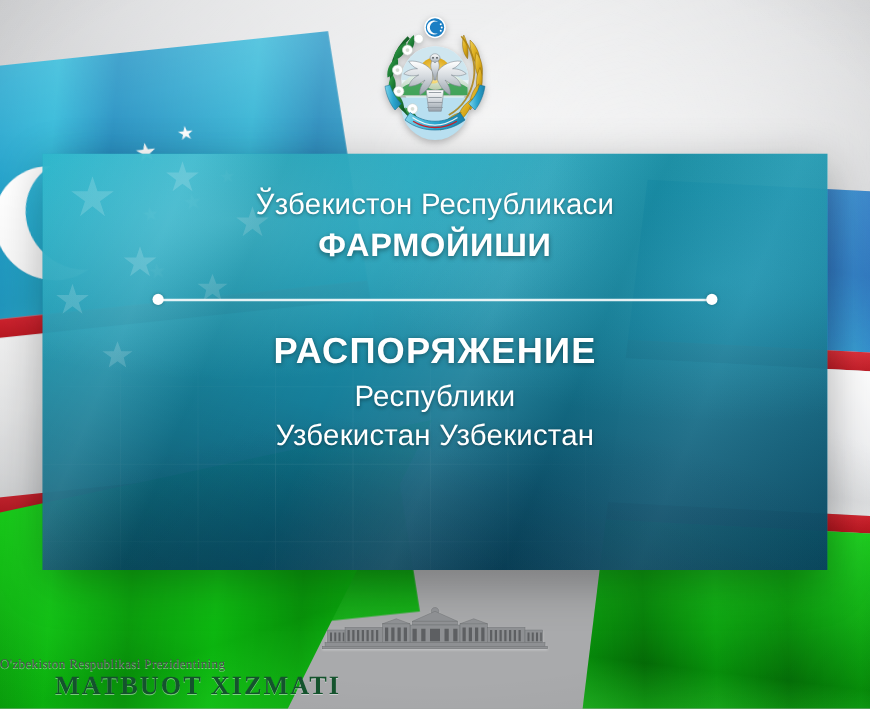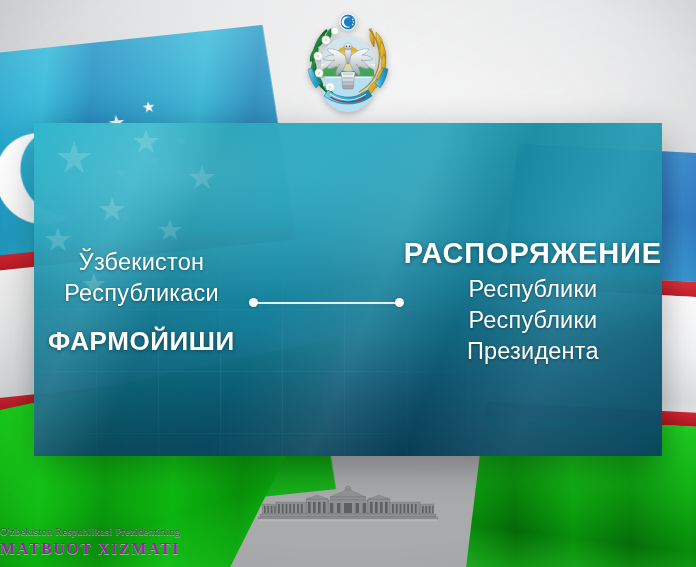--- a/index.html
+++ b/index.html
@@ -198,21 +198,21 @@
     background-image:
       linear-gradient(to right, rgba(255,255,255,.6) 1px, transparent 1px),
       linear-gradient(to bottom, rgba(255,255,255,.6) 1px, transparent 1px);
     background-size: 62px 62px;
     mask-image: radial-gradient(70% 60% at 30% 78%, #000 0%, rgba(0,0,0,0) 72%);
     -webkit-mask-image: radial-gradient(70% 60% at 30% 78%, #000 0%, rgba(0,0,0,0) 72%);
   }
   .card-inner {
     position: absolute; inset: 0;
     display: flex;
-    flex-direction: row;
+    flex-direction: column;
     align-items: center;
     justify-content: flex-start;
     padding-top: 25px;
     box-sizing: border-box;
   }
 
   
   .block { text-align: center; width: 100%; }
 
   .t-uz-1, .t-uz-2 {
@@ -222,21 +222,21 @@
     letter-spacing: .2px;
     line-height: 31px;
     text-shadow: 0 1px 3px rgba(0,0,0,.38);
   }
   .t-uz-3 {
     color: #ffffff;
     font-size: 26px;
     font-weight: 700;
     letter-spacing: .6px;
     line-height: 33px;
-    margin-top: 16px;
+    margin-top: 1px;
     text-shadow: 0 1px 4px rgba(0,0,0,.42);
   }
 
   .divider {
     position: relative;
     width: 452px;
     height: 10px;
     margin: 22px auto 20px;
   }
   .divider .line {
@@ -290,27 +290,28 @@
   .footer-sub {
     color: #4c4f52;
     font-family: "Liberation Serif", serif;
     font-size: 10.5px;
     font-weight: 400;
     letter-spacing: .25px;
     line-height: 13px;
     text-shadow: 0 1px 0 rgba(255,255,255,.45);
   }
   .footer-main {
-    color: #a21caf;
+    color: #14532d;
     font-family: "Liberation Serif", serif;
-    font-size: 16px;
+    font-size: 21px;
     font-weight: 700;
     letter-spacing: 1.6px;
     line-height: 21px;
     text-shadow: 0 1px 0 rgba(255,255,255,.45);
+    padding-left: 44px;
   }
 </style>
 </head>
 <body>
 
 <div id="poster">
 
   <div class="bg-base"></div>
   <div class="bg-sheen-a"></div>
   <div class="bg-sheen-b"></div>
@@ -494,21 +495,21 @@
 
       <div class="divider">
         <span class="dot l"></span>
         <span class="line"></span>
         <span class="dot r"></span>
       </div>
 
       <div class="block">
         <div class="t-ru-1">РАСПОРЯЖЕНИЕ</div>
         <div class="t-ru-2">Республики</div>
-        <div class="t-ru-3">Республики Президента</div>
+        <div class="t-ru-3">Узбекистан Узбекистан</div>
       </div>
 
     </div>
   </div>
 
   <div class="footer">
 
     <svg class="footer-building" width="196" height="38" viewBox="0 0 196 38" aria-hidden="true">
       <g fill="#8e9093" stroke="#6e7073" stroke-width=".4">
 

